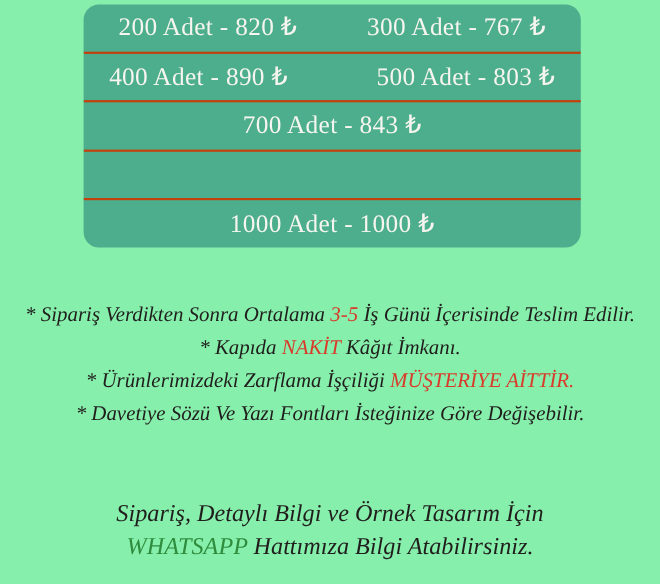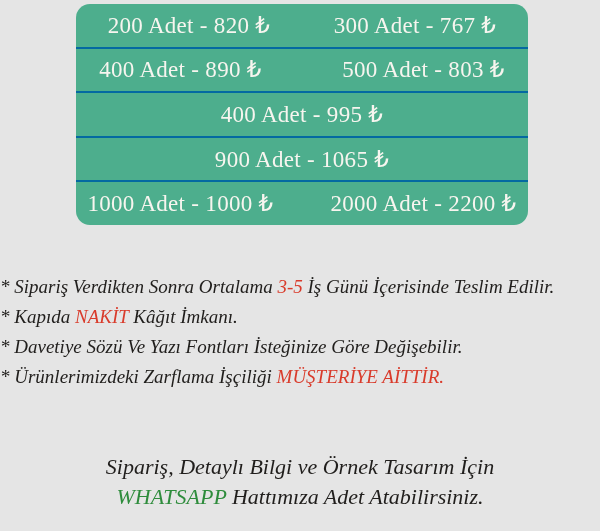--- a/index.html
+++ b/index.html
@@ -1,48 +1,48 @@
 <!DOCTYPE html>
 <html><head>
 <meta charset="utf-8">
 <style>
   html,body{margin:0;padding:0;background:#ffffff;}
   .canvas{
     position:relative;
     width:600px;height:531px;
-    background:#e5e5e5;
+    background:#86efac;
     font-family:"Liberation Serif","DejaVu Serif",serif;
     overflow:hidden;
   }
   
   .price-table{
     position:absolute;
     left:76px;top:4px;
     width:452px;height:221px;
     background:#4DAE8D;
     border-radius:14px;
     display:flex;flex-direction:column;
     overflow:hidden;
   }
   .price-row{flex:1;display:flex;}
-  .price-row + .price-row{border-top:2px solid #0369a1;gap:34px;}
+  .price-row + .price-row{border-top:2px solid #c2410c;gap:34px;}
   .price-cell{
     flex:1;
     display:flex;align-items:center;justify-content:center;
     color:#F7F5EF;
     font-size:23px;
     letter-spacing:0.3px;
     font-family:"Liberation Serif","DejaVu Sans",serif; 
     white-space:nowrap;
   }
   
   .notes{
     position:absolute;
     left:0;top:272px;width:600px;
-    text-align:left;
+    text-align:center;
     font-style:italic;
     font-size:19px;
     color:#201E1C;
   }
   .note{margin:0;line-height:30px;white-space:nowrap;}
   .hl-red{color:#D93B2B;}
   
   .footer{
     position:absolute;
     left:0;top:452px;width:600px;
@@ -62,36 +62,34 @@
   <div class="price-table">
     <div class="price-row">
       <div class="price-cell">200 Adet - 820 ₺</div>
       <div class="price-cell">300 Adet - 767 ₺</div>
     </div>
     <div class="price-row">
       <div class="price-cell">400 Adet - 890 ₺</div>
       <div class="price-cell">500 Adet - 803 ₺</div>
     </div>
     <div class="price-row">
-      <div class="price-cell">400 Adet - 995 ₺</div>
+      <div class="price-cell">700 Adet - 843 ₺</div>
     </div>
     <div class="price-row">
-      <div class="price-cell">900 Adet - 1065 ₺</div>
     </div>
     <div class="price-row">
       <div class="price-cell">1000 Adet - 1000 ₺</div>
-      <div class="price-cell">2000 Adet - 2200 ₺</div>
     </div>
   </div>
 
   <div class="notes">
     <p class="note"><span>* Sipariş Verdikten Sonra Ortalama </span><span class="hl-red">3-5</span><span> İş Günü İçerisinde Teslim Edilir.</span></p>
     <p class="note"><span>* Kapıda </span><span class="hl-red">NAKİT</span><span> Kâğıt İmkanı.</span></p>
+    <p class="note"><span>* Ürünlerimizdeki Zarflama İşçiliği </span><span class="hl-red">MÜŞTERİYE AİTTİR.</span><span></span></p>
     <p class="note"><span>* Davetiye Sözü Ve Yazı Fontları İsteğinize Göre Değişebilir.</span><span class="hl-red"></span><span></span></p>
-    <p class="note"><span>* Ürünlerimizdeki Zarflama İşçiliği </span><span class="hl-red">MÜŞTERİYE AİTTİR.</span><span></span></p>
   </div>
 
   <div class="footer">
     <p>Sipariş, Detaylı Bilgi ve Örnek Tasarım İçin</p>
-    <p><span class="hl-green">WHATSAPP</span><span> Hattımıza Adet Atabilirsiniz.</span></p>
+    <p><span class="hl-green">WHATSAPP</span><span> Hattımıza Bilgi Atabilirsiniz.</span></p>
   </div>
 
 </div>
 
 </body></html>

